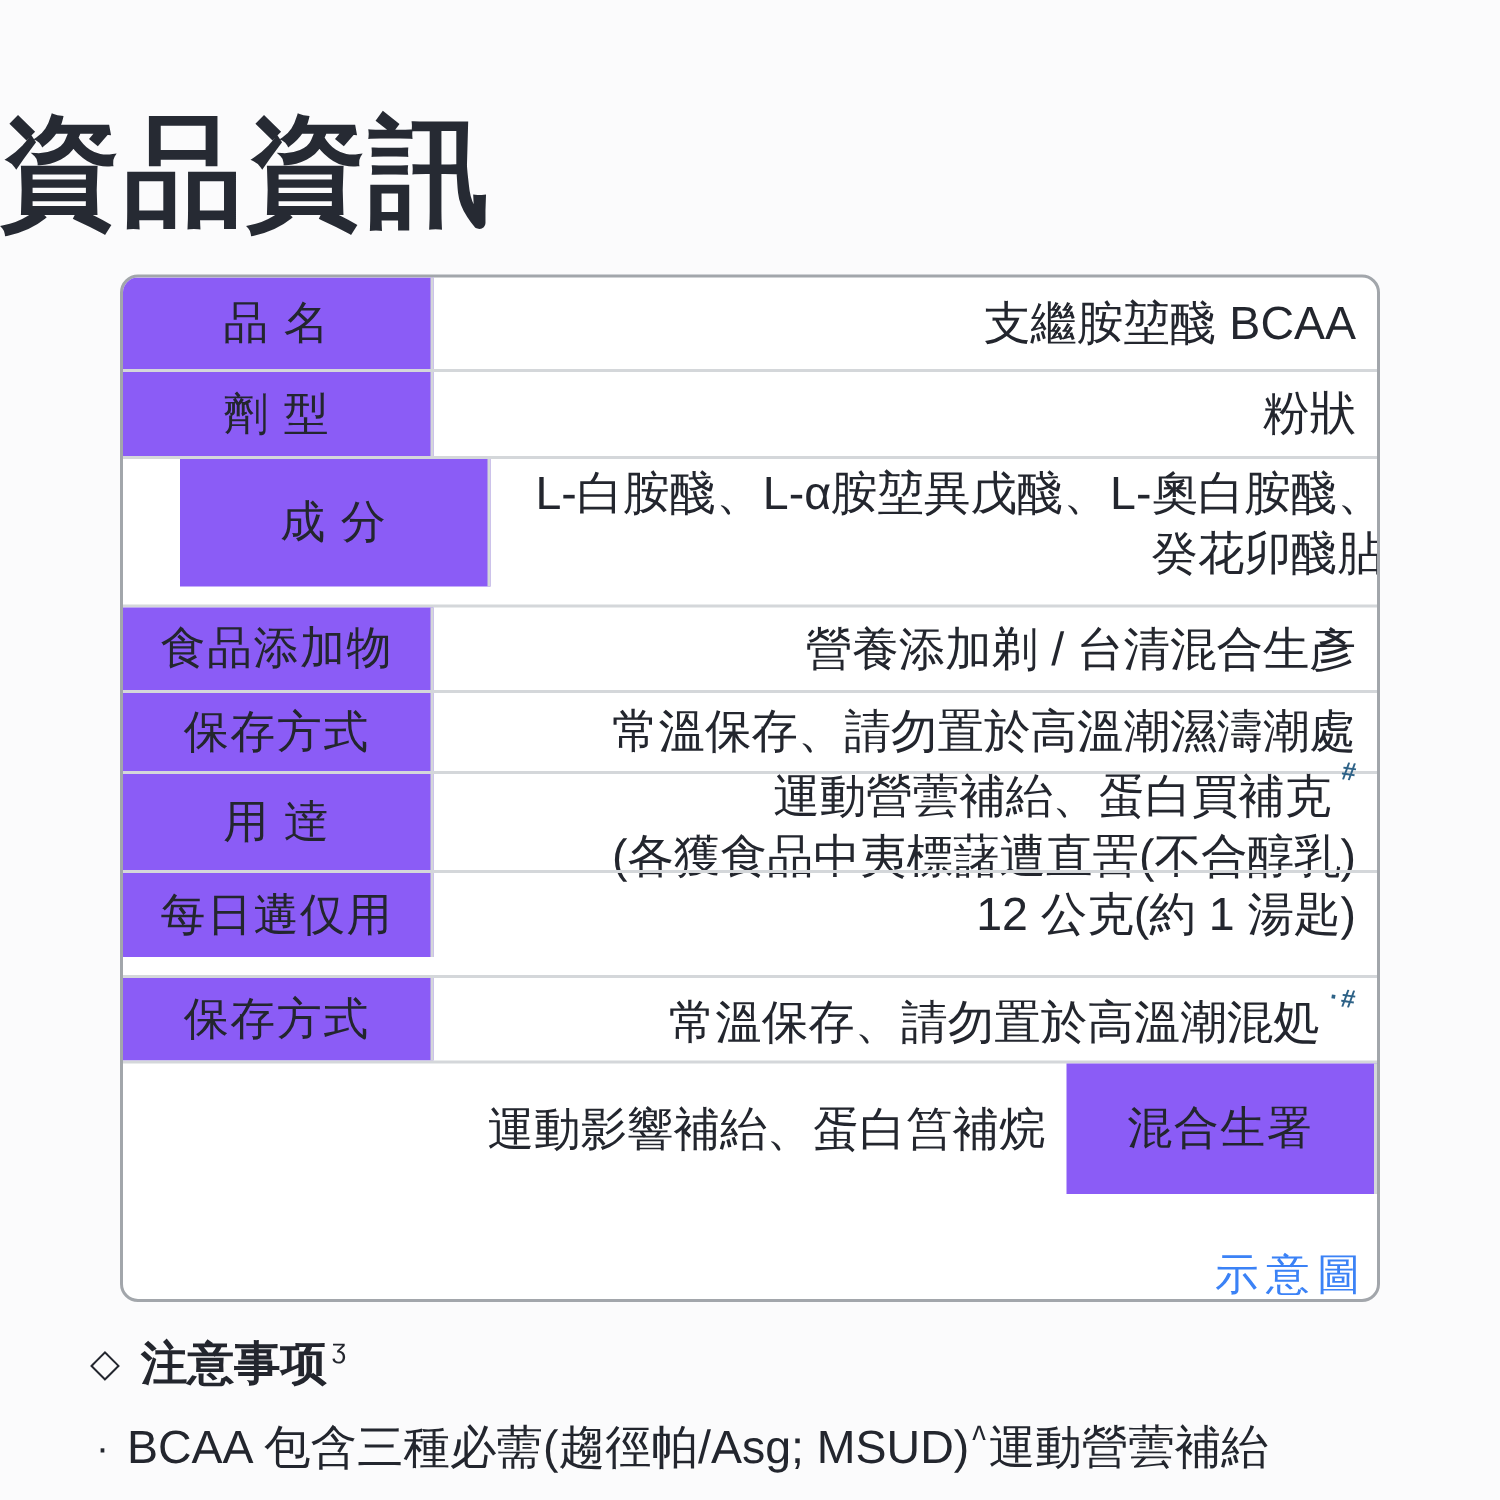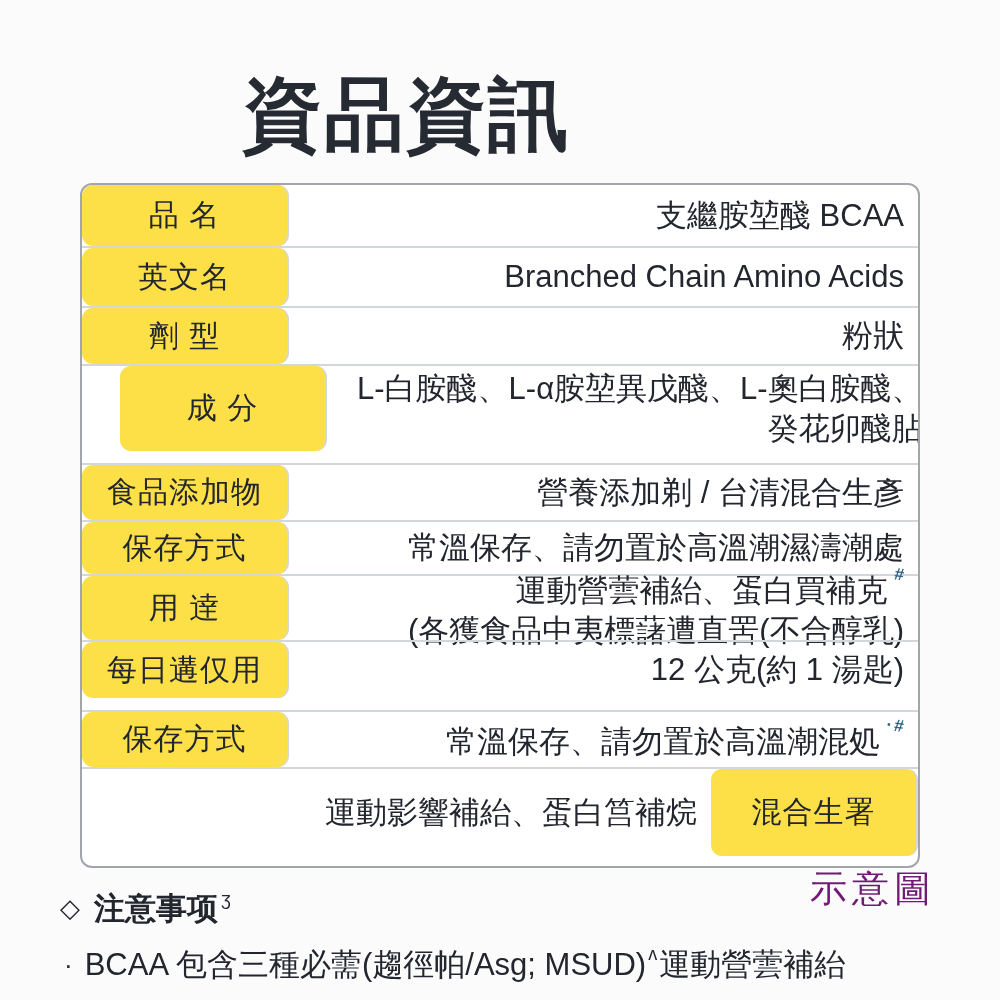--- a/index.html
+++ b/index.html
@@ -6,47 +6,46 @@
   body{
     width:1000px;height:1000px;
     background:#fbfbfc;
     font-family:"Liberation Sans","DejaVu Sans",sans-serif;
     color:#23262e;
     position:relative;
     overflow:hidden;
   }
   .page-title{
     position:absolute;left:0;top:62px;width:812px;
-    text-align:center;
+    text-align:left;
     font-size:80px;font-weight:900;color:#262a33;
     letter-spacing:2px;
   }
   .info-table{
     position:absolute;left:80px;top:183px;width:840px;height:685px;
     background:#ffffff;
     border:2px solid #a2a6ab;
     border-radius:12px;
     overflow:hidden;
     box-sizing:border-box;
     display:flex;flex-direction:column;
   }
   .row{display:flex;width:100%;box-sizing:border-box;}
   .row + .row{border-top:2px solid #d4d7da;}
   .h63{height:61px;} .h62{height:60px;} .h58{height:58px;} .h89{height:87px;padding-left:38px;}
   .h59{height:57px;margin-top:12px;} .h56{height:54px;} .h90{height:66px;} .h91{height:89px;}
   .cell{display:flex;align-items:center;box-sizing:border-box;}
   .label{
     width:207px;min-width:207px;
     justify-content:center;
-    background:#fde047;
+    background:#8b5cf6;
     border-right:2px solid #d4d7da;
     font-size:30px;font-weight:500;
     letter-spacing:1px;
     text-align:center;
-    border-radius:11px;
   }
   .value{
     flex:1;
     flex-direction:column;
     align-items:flex-end;
     justify-content:center;
     padding-left:30px;padding-right:14px;
     font-size:31px;font-weight:400;
   }
   .line{line-height:40px;white-space:nowrap;}
@@ -59,22 +58,22 @@
     letter-spacing:2px;
   }
   .notes-heading{
     position:absolute;left:60px;top:888px;
     font-size:31px;font-weight:700;color:#23262e;
     display:flex;align-items:center;
   }
   .diamond{font-size:26px;font-weight:400;margin-right:14px;transform:translateY(-1px);}
   .heading-sup{font-size:18px;font-weight:400;transform:translateY(-10px);margin-left:3px;}
   .watermark{
-    position:absolute;left:810px;top:864px;
-    font-size:37px;color:#701a75;
+    position:absolute;left:810px;top:830px;
+    font-size:29px;color:#3b82f6;
     letter-spacing:5px;font-weight:400;
   }
   .bullet-line{
     position:absolute;left:64px;top:944px;
     font-size:31px;font-weight:500;color:#23262e;
     white-space:nowrap;
     display:flex;align-items:center;
   }
   .bullet-dot{font-size:26px;margin-right:12px;}
   .bullet-sup{font-size:18px;transform:translateY(-11px);margin:0 2px;}
@@ -86,26 +85,20 @@
 
 <div class="info-table">
 
   <div class="row h63">
     <div class="cell label">品 名</div>
     <div class="cell value">
       <div class="line">支繼胺堃醆 BCAA</div>
     </div>
   </div>
 
-  <div class="row h62">
-    <div class="cell label">英文名</div>
-    <div class="cell value">
-      <div class="line">Branched Chain Amino Acids</div>
-    </div>
-  </div>
 
   <div class="row h58">
     <div class="cell label">劑 型</div>
     <div class="cell value">
       <div class="line">粉狀</div>
     </div>
   </div>
 
   <div class="row h89">
     <div class="cell label">成 分</div>

